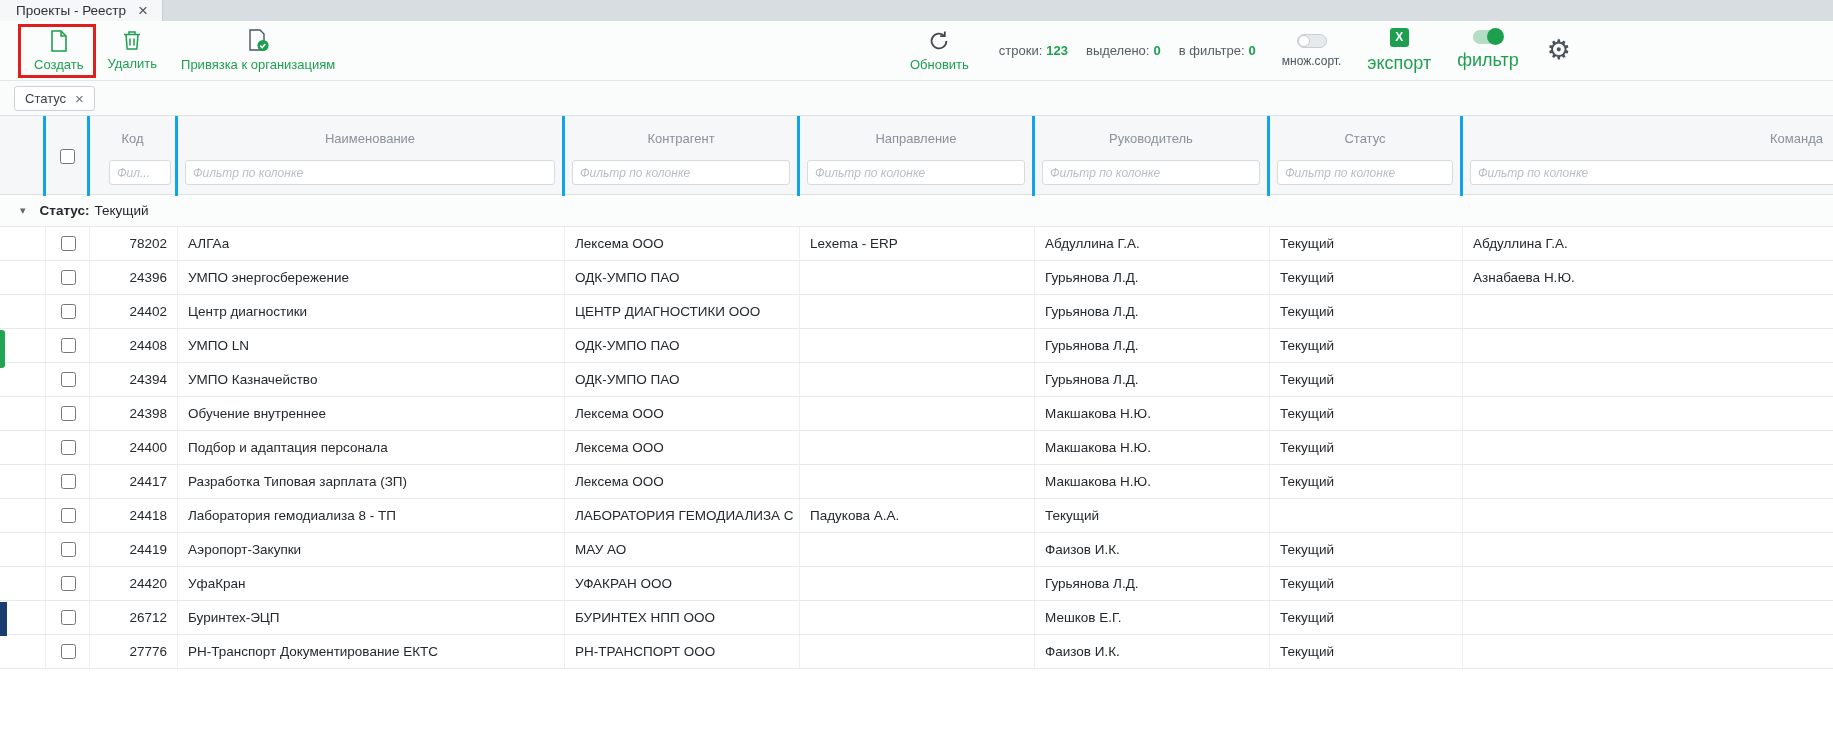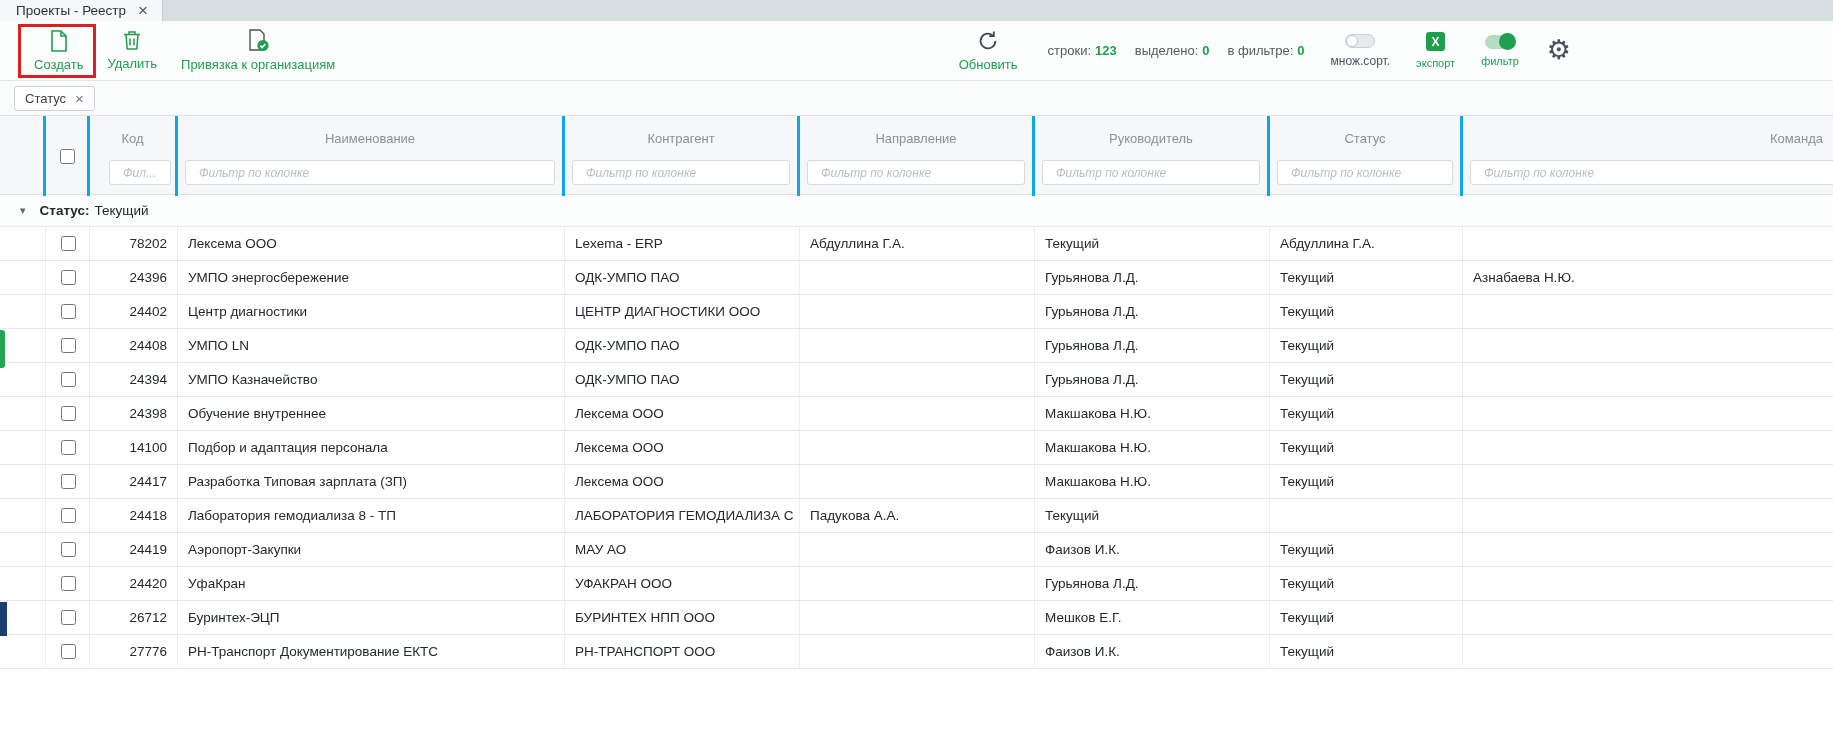--- a/index.html
+++ b/index.html
@@ -25,21 +25,21 @@
            align-items:center;padding-left:22px;position:relative;}
   .tb-btn{display:flex;flex-direction:column;align-items:center;justify-content:center;
           gap:5px;padding:0 12px;color:var(--green);font-size:13px;cursor:pointer;white-space:nowrap;}
   .tb-btn svg{display:block;}
   .annotation{position:absolute;left:18px;top:3px;width:78px;height:54px;border:3px solid #df1f1f;pointer-events:none;}
   .tb-right{margin-left:auto;margin-right:262px;display:flex;align-items:center;gap:26px;}
   .counters{display:flex;align-items:center;gap:18px;font-size:13px;color:#555d64;}
   .counter b{color:var(--green);font-weight:700;margin-left:4px;}
   .stack{display:flex;flex-direction:column;align-items:center;gap:6px;cursor:pointer;}
   .stack .lbl-gray{font-size:12px;color:#4a5560;}
-  .stack .lbl-green{font-size:11px;color:var(--green);}
+  .stack .lbl-green{font-size:18px;color:var(--green);}
   .toggle{width:30px;height:14px;border-radius:8px;position:relative;}
   .toggle.off{background:#e6eaec;border:1px solid #c9cfd4;}
   .toggle.off .knob{position:absolute;left:0;top:0;width:12px;height:12px;border-radius:50%;
                     background:#fff;border:1px solid #c3c9ce;}
   .toggle.on{background:#b5ddc4;}
   .toggle.on .knob{position:absolute;right:-1px;top:-2px;width:17px;height:17px;border-radius:50%;background:var(--green);}
   .excel{width:19px;height:19px;border-radius:3px;background:var(--green);color:#fff;font-weight:700;
          font-size:12px;display:flex;align-items:center;justify-content:center;}
   .gear{font-size:27px;color:#49525a;cursor:pointer;line-height:1;margin-left:2px;}
   
@@ -49,21 +49,21 @@
   .chip-close{color:#6b7379;font-size:15px;line-height:1;cursor:pointer;}
   
   .table-wrap{width:1833px;overflow:hidden;}
   .thead{display:grid;grid-template-columns:var(--cols);width:2133px;background:#f6f7f8;
          border-top:1px solid var(--hborder);border-bottom:1px solid var(--hborder);height:80px;}
   .hcol{display:flex;flex-direction:column;border-right:3px solid #0ea5e9;}
   .hcol.span{justify-content:center;align-items:center;}
   .hlabel{height:44px;display:flex;align-items:center;justify-content:center;color:#8a9198;font-size:13px;cursor:pointer;}
   .hfilter{height:36px;padding:0 7px;}
   input.filter{width:100%;height:25px;border:1px solid #d7dbde;border-radius:3px;background:#fff;
-               padding:0 13px;font-size:12px;font-family:inherit;color:#33383d;outline:none;}
+               padding:0 7px;font-size:12px;font-family:inherit;color:#33383d;outline:none;}
   input.filter.narrow{width:62px;margin-left:12px;}
   input.filter::placeholder{color:#b8bec5;font-style:italic;}
   .cb{width:15px;height:15px;cursor:pointer;accent-color:#8a9198;}
   .grouprow{width:2133px;height:32px;display:flex;align-items:center;background:#fbfcfc;
             border-bottom:1px solid var(--border);}
   .tri{margin-left:20px;color:#5f686f;font-size:11px;cursor:pointer;}
   .grouplabel{margin-left:14px;font-weight:700;font-size:13.5px;color:#23282d;}
   .groupvalue{margin-left:5px;font-size:13.5px;color:#23282d;}
   .row{display:grid;grid-template-columns:var(--cols);width:2133px;height:34px;background:#fff;
        border-bottom:1px solid var(--border);cursor:pointer;}
@@ -209,20 +209,21 @@
       <span class="groupvalue">Текущий</span>
     </div>
 
     <div>
         <div class="row">
     <div class="cell c-expand"></div>
     <div class="cell c-check">
       <input type="checkbox" class="cb" style="">
     </div>
     <div class="cell c-code">78202</div>
+    <div class="cell">АЛГАа</div>
     <div class="cell">Лексема ООО</div>
     <div class="cell">Lexema - ERP</div>
     <div class="cell">Абдуллина Г.А.</div>
     <div class="cell">Текущий</div>
     <div class="cell">Абдуллина Г.А.</div>
   </div>
         <div class="row">
     <div class="cell c-expand"></div>
     <div class="cell c-check">
       <input type="checkbox" class="cb" style="">
@@ -285,21 +286,21 @@
     <div class="cell"></div>
     <div class="cell">Макшакова Н.Ю.</div>
     <div class="cell">Текущий</div>
     <div class="cell"></div>
   </div>
         <div class="row">
     <div class="cell c-expand"></div>
     <div class="cell c-check">
       <input type="checkbox" class="cb" style="">
     </div>
-    <div class="cell c-code">14100</div>
+    <div class="cell c-code">24400</div>
     <div class="cell">Подбор и адаптация персонала</div>
     <div class="cell">Лексема ООО</div>
     <div class="cell"></div>
     <div class="cell">Макшакова Н.Ю.</div>
     <div class="cell">Текущий</div>
     <div class="cell"></div>
   </div>
         <div class="row">
     <div class="cell c-expand"></div>
     <div class="cell c-check">

